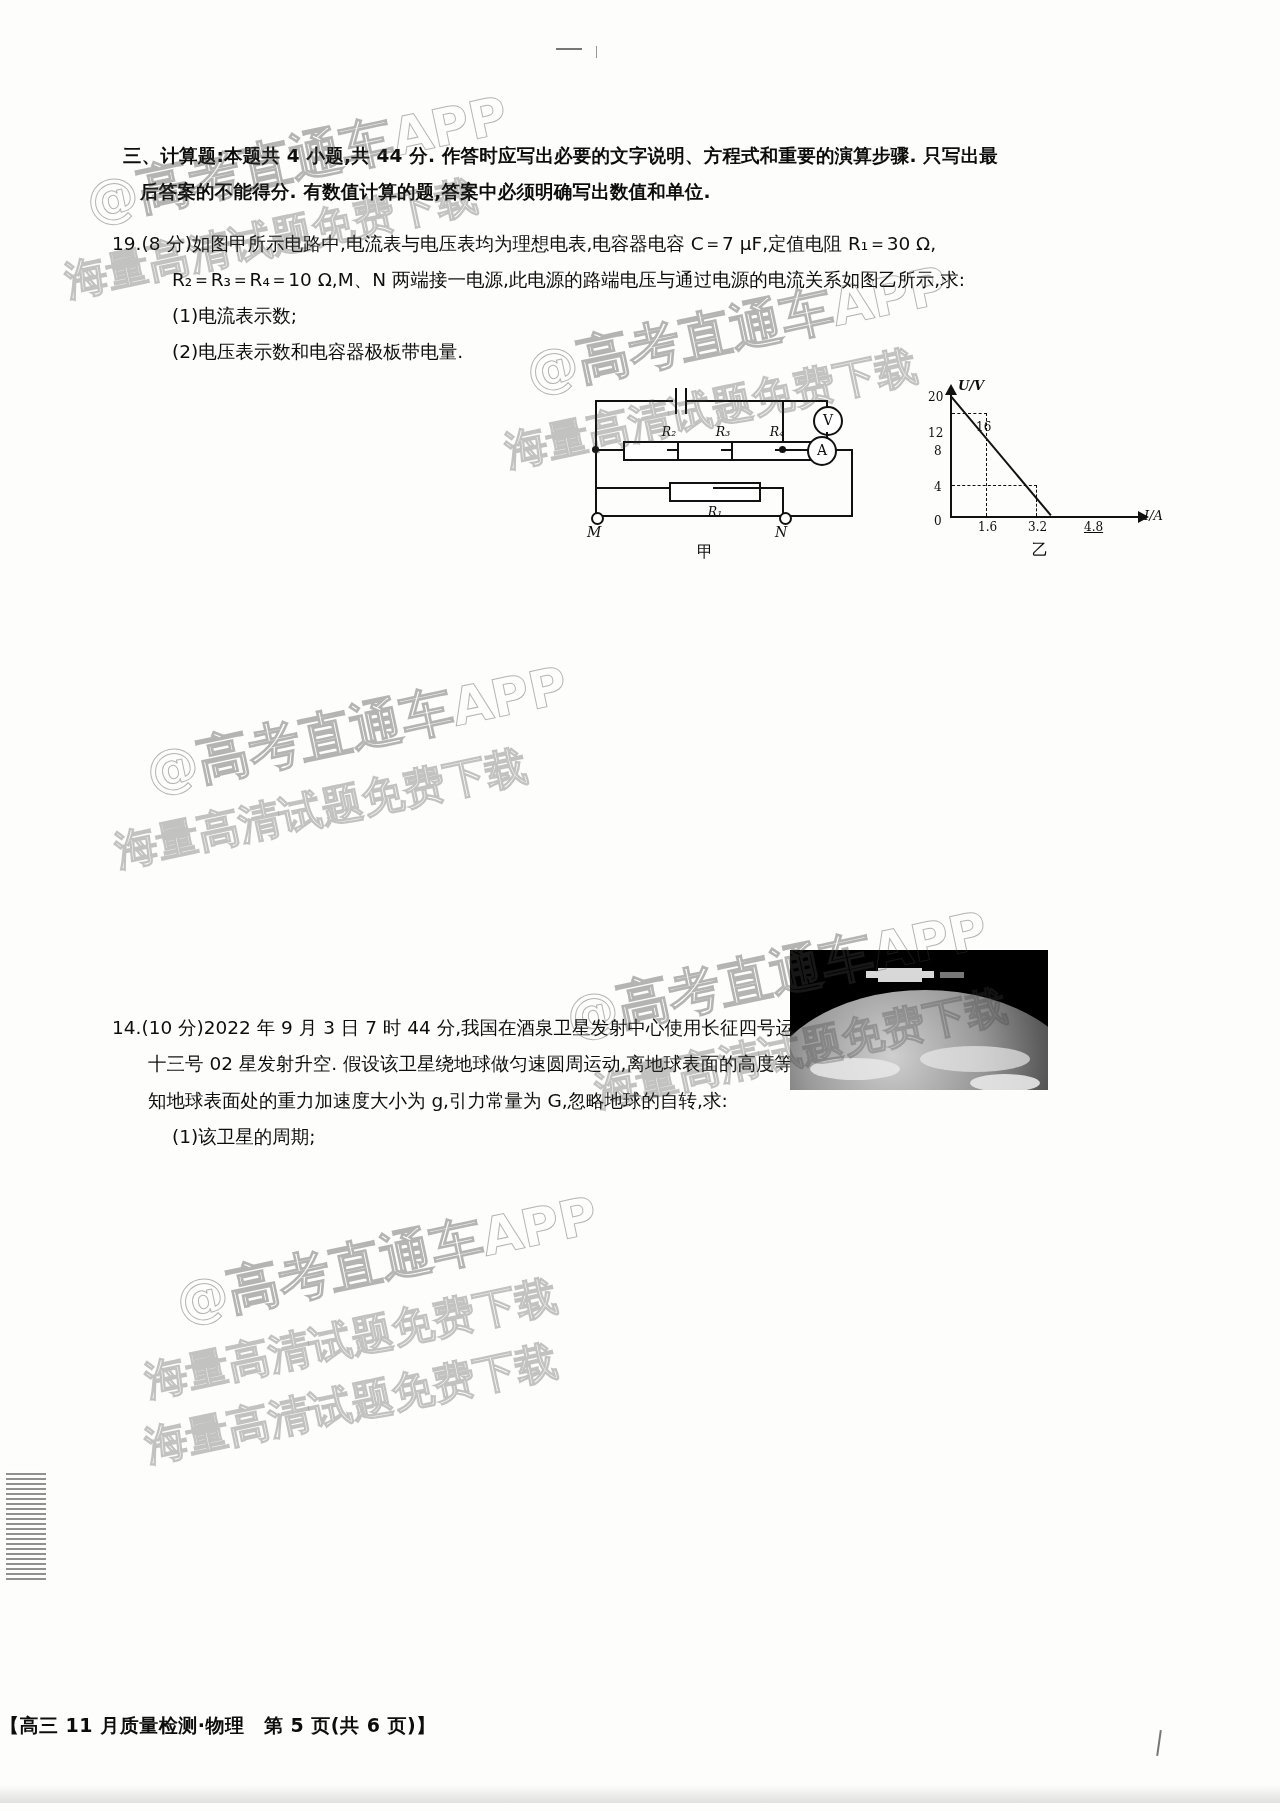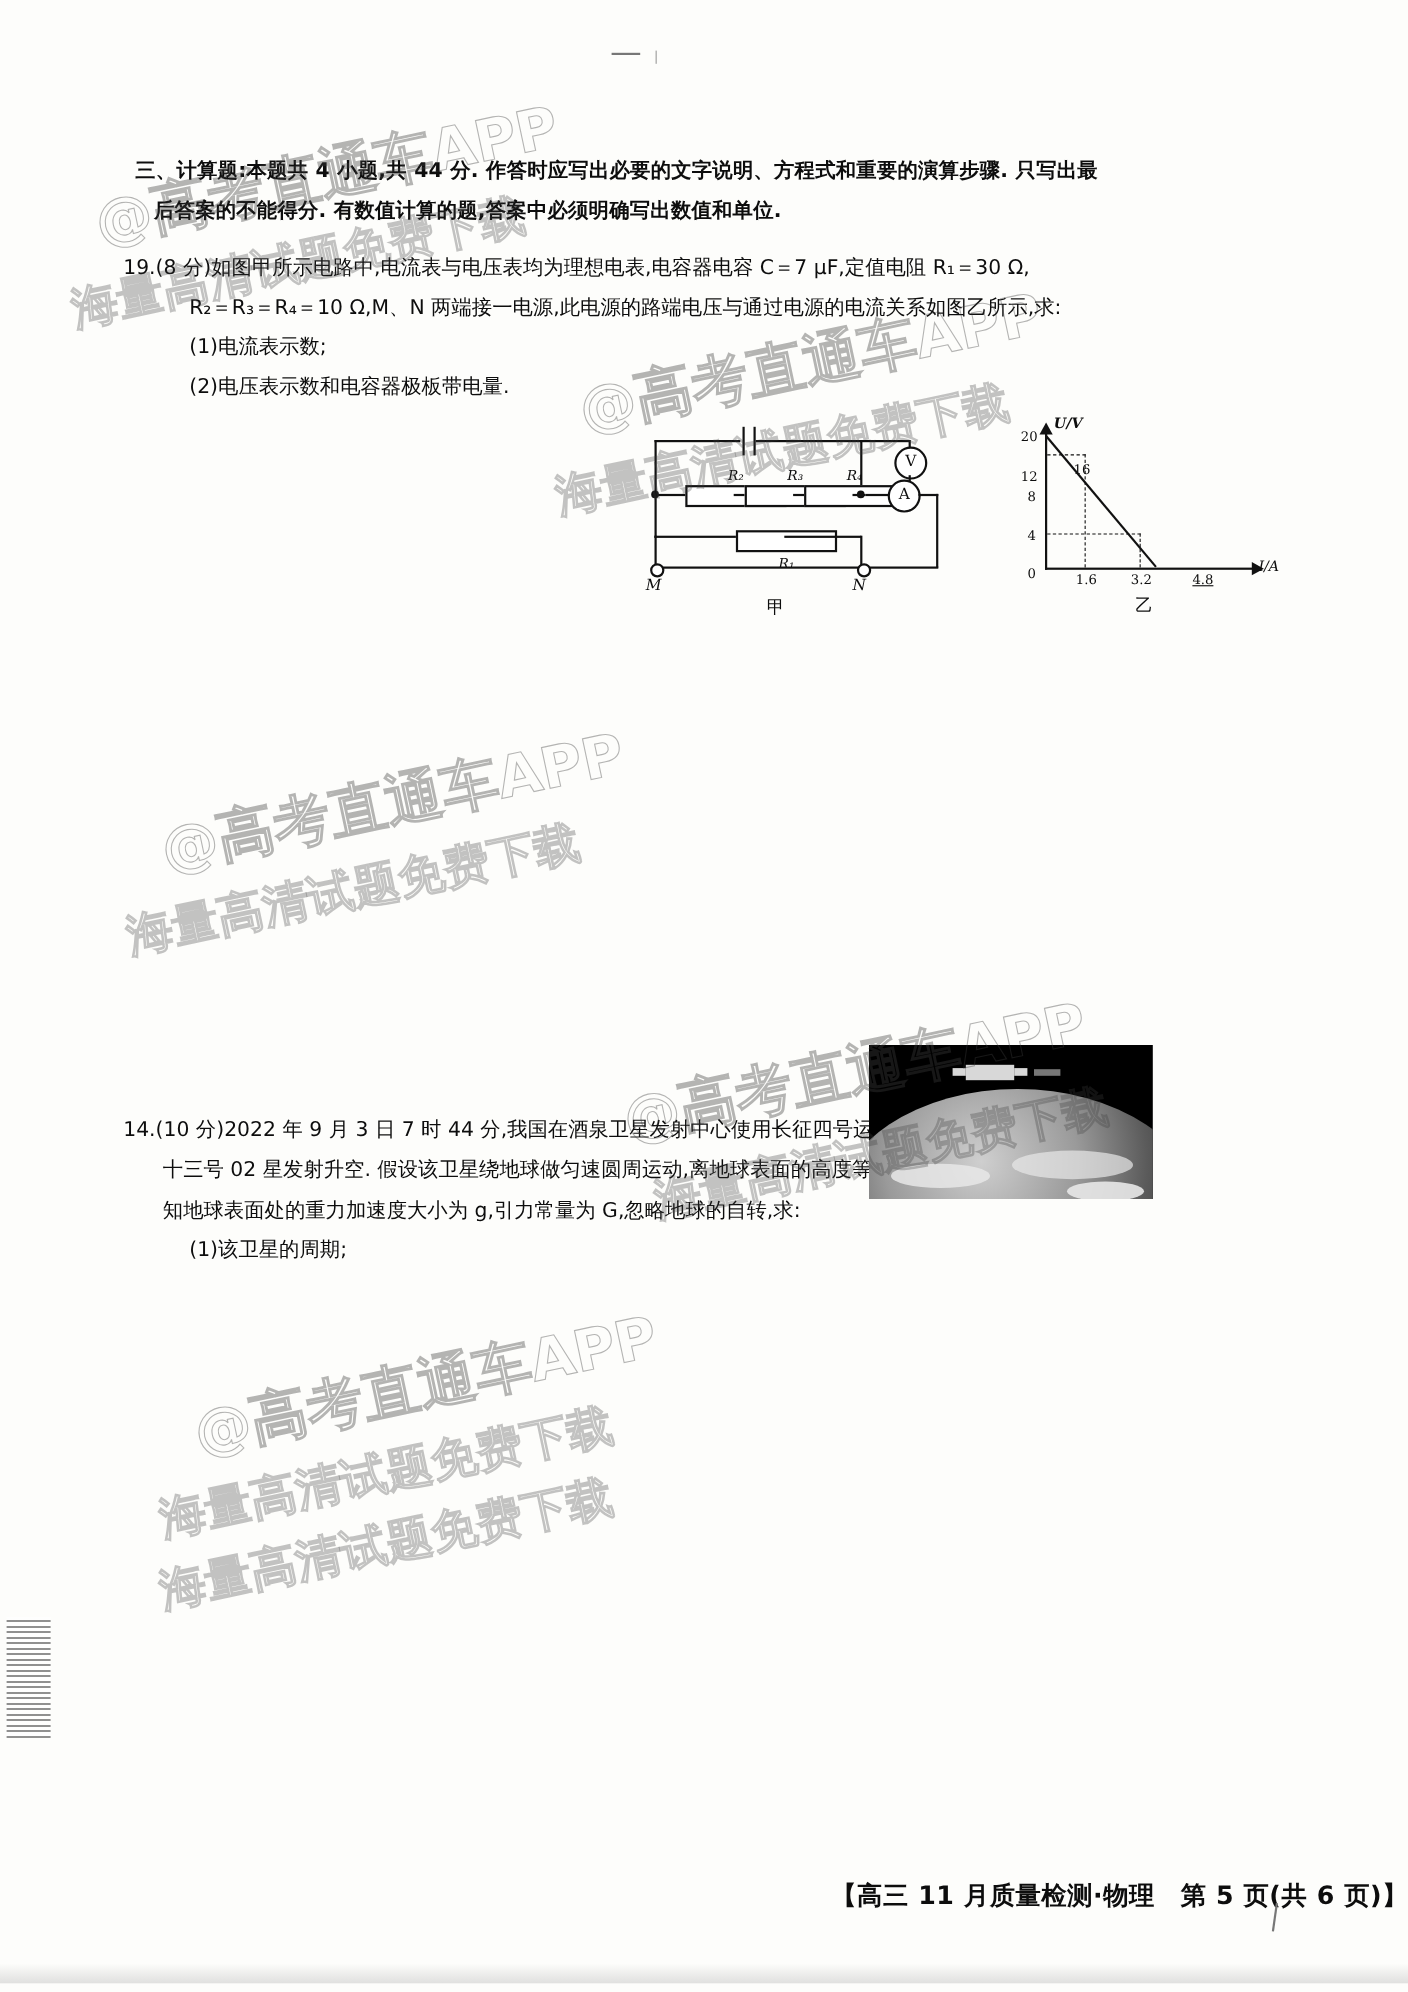--- a/index.html
+++ b/index.html
@@ -98,22 +98,22 @@
     -webkit-text-stroke:1px rgba(60,60,60,0.38);
     color:transparent;
     transform-origin:left top;
     pointer-events:none;
     font-family:"DejaVu Sans",sans-serif;
   }
   .wm2 { color:transparent; -webkit-text-stroke:1px rgba(60,60,60,0.30); }
 
   
   .footer {
-    position:absolute; left:0; right:0; bottom:72px; text-align:right;
-    font-size:23px; font-weight:bold; letter-spacing:0.5px;
+    position:absolute; left:0; right:0; bottom:72px; text-align:left;
+    font-size:19px; font-weight:bold; letter-spacing:0.5px;
   }
   .edge-left {
     position:absolute; left:6px; top:1470px; width:40px; height:110px;
     background:repeating-linear-gradient(0deg,#555 0 2px,#fff 2px 5px);
     opacity:.65;
   }
   .edge-bottom {
     position:absolute; left:0; right:0; bottom:8px; height:18px;
     background:linear-gradient(180deg,rgba(255,255,255,0) 0%, rgba(120,120,120,.22) 100%);
   }

